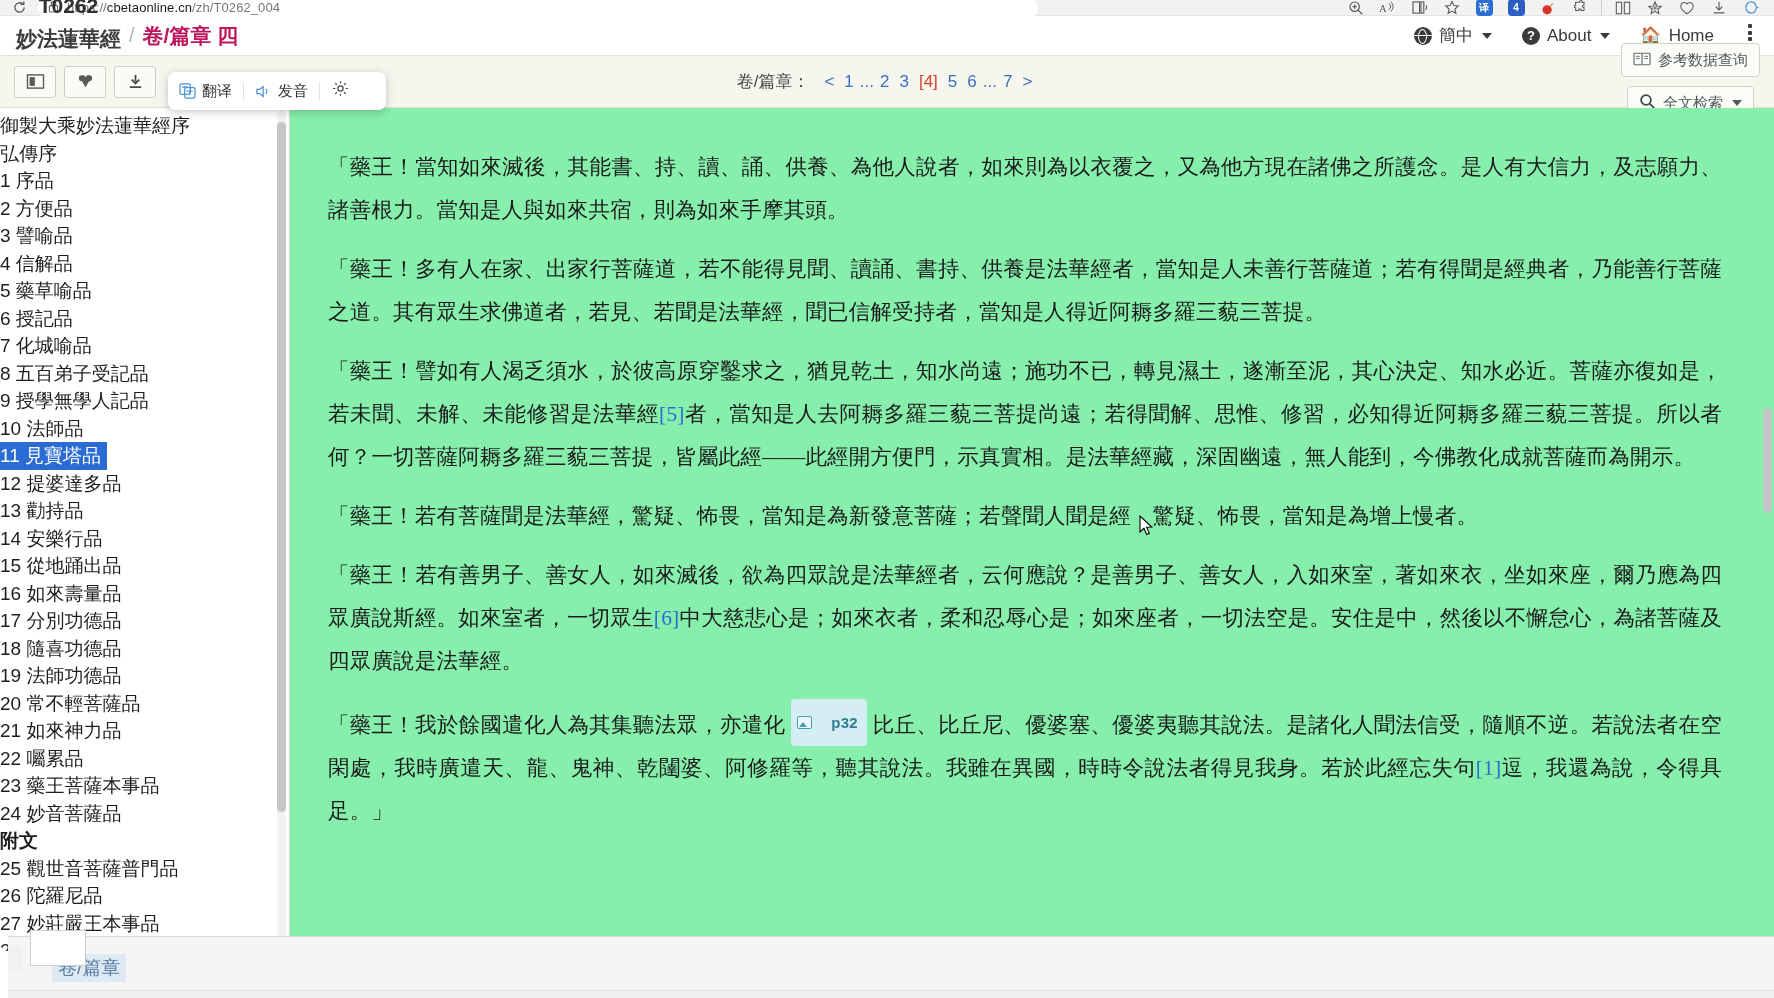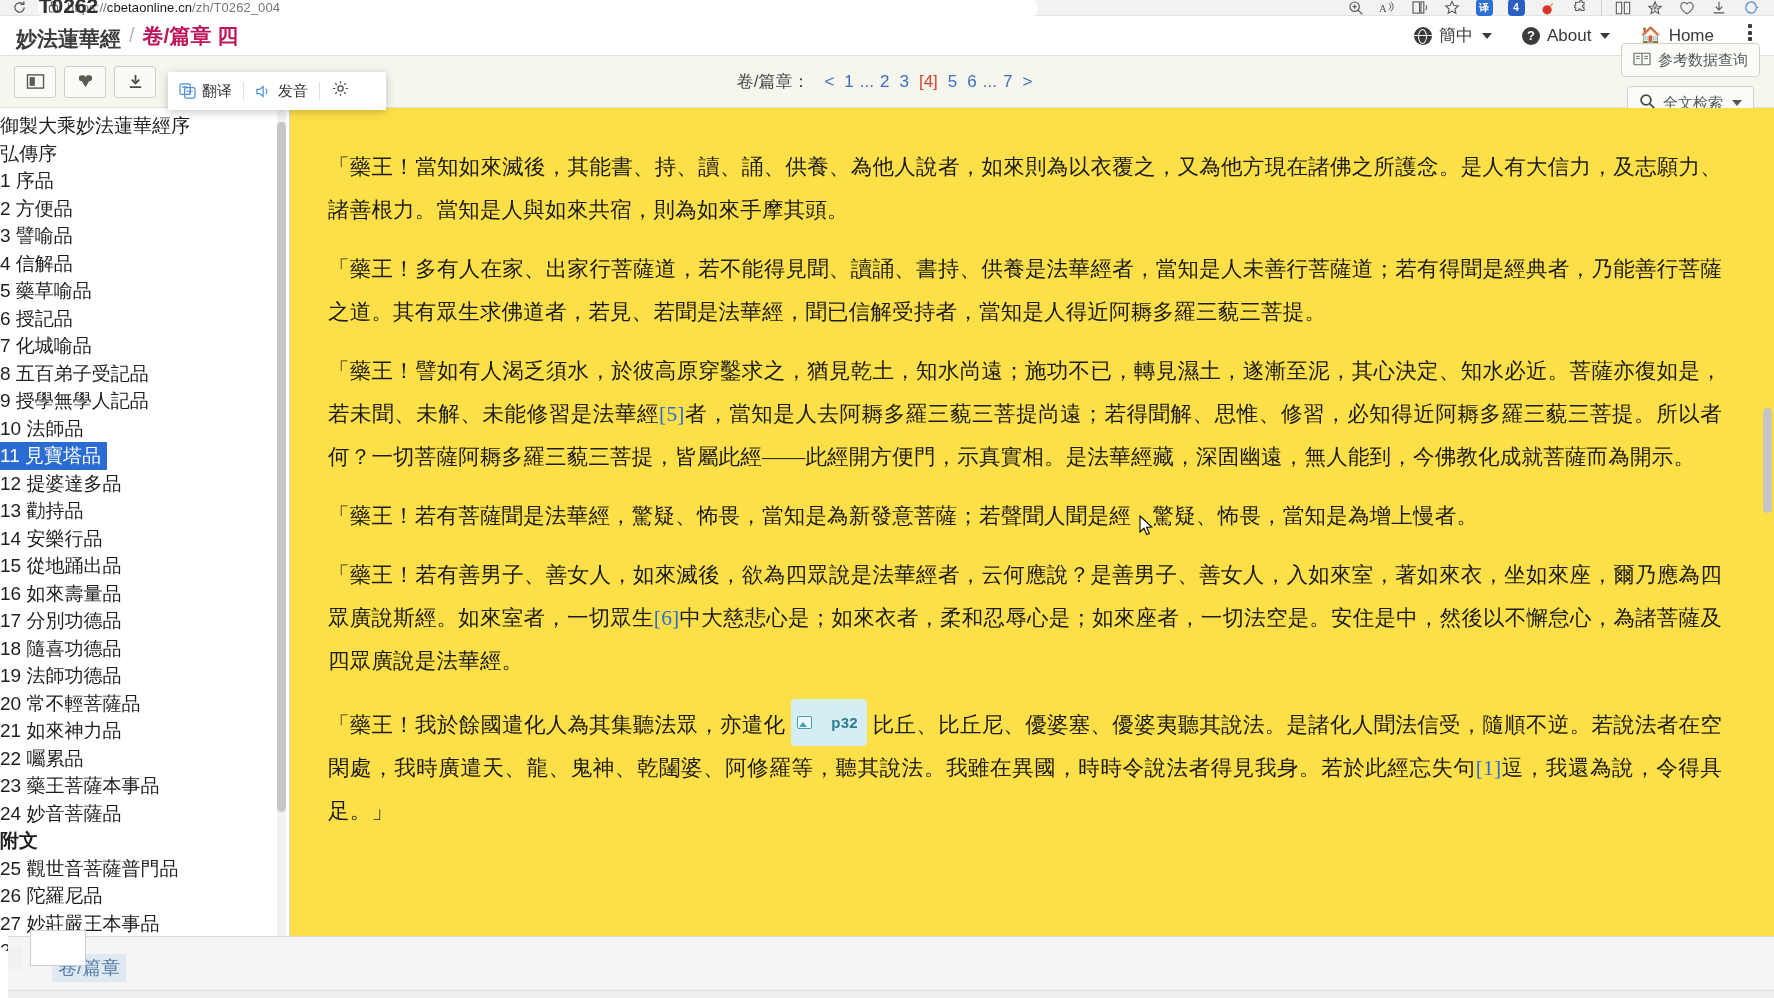--- a/index.html
+++ b/index.html
@@ -220,21 +220,21 @@
     right: 3px; top: 14px;
     width: 9px; height: 690px;
     background: #c6c6c6;
     border-radius: 5px;
   }
 
   
   .reader {
     flex: 1;
     position: relative;
-    background: #fde047;
+    background: #86efac;
     overflow: hidden;
     padding: 0 52px 0 38px;
   }
   .reader-inner { padding-top: 6px; }
   .para {
     font-family: "Liberation Serif", "DejaVu Serif", serif;
     font-size: 21.5px;
     line-height: 43px;
     color: #1b1b1b;
     text-align: justify;
@@ -286,21 +286,21 @@
     pointer-events: none;
     z-index: 40;
   }
 
   
   .tr-popup {
     position: absolute;
     left: 168px; top: 72px;
     width: 218px; height: 38px;
     background: #fff;
-    border-radius: 1px;
+    border-radius: 8px;
     box-shadow: 0 2px 10px rgba(0,0,0,0.22);
     display: flex;
     align-items: center;
     z-index: 60;
     font-size: 15px;
     color: #333;
   }
   .tr-seg {
     display: flex; align-items: center; gap: 6px;
     padding: 0 11px;

